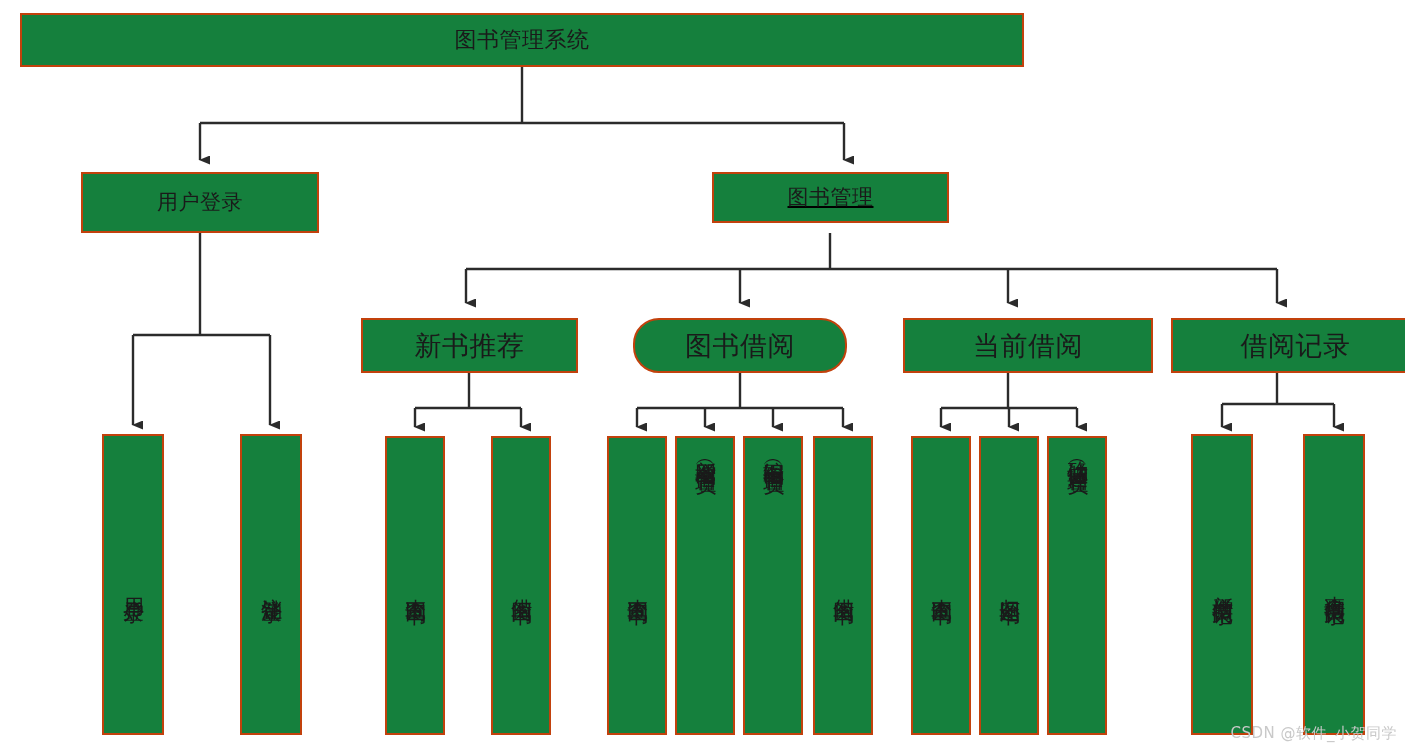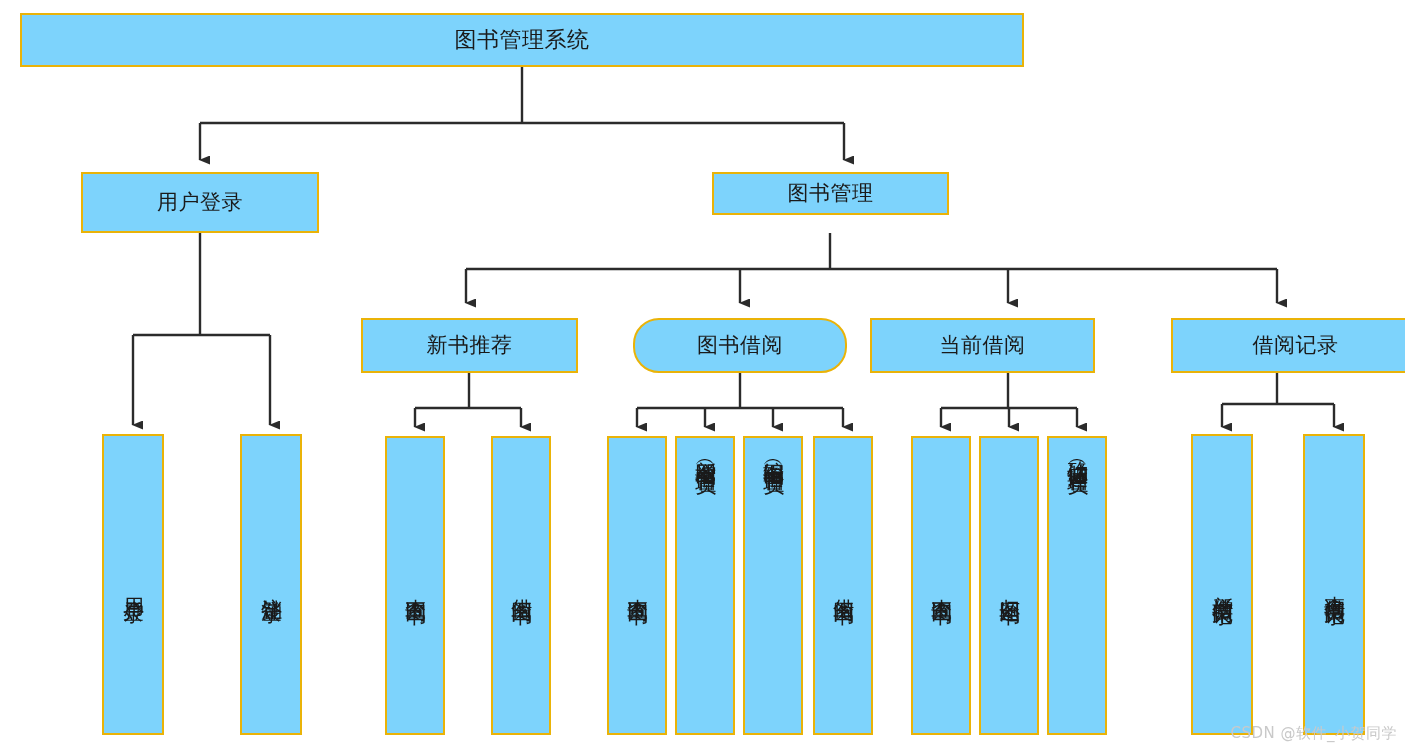--- a/index.html
+++ b/index.html
@@ -26,38 +26,38 @@
     position: absolute;
     left: 0;
     top: 0;
     width: 1405px;
     height: 747px;
     pointer-events: none;
   }
   .node-box {
     position: absolute;
     box-sizing: border-box;
-    background: #7dd3fc;
-    border: 2px solid #eab308;
+    background: #15803d;
+    border: 2px solid #c2410c;
     display: flex;
     align-items: center;
     justify-content: center;
     overflow: hidden;
   }
   .node-label-h {
     font-size: 21px;
     line-height: 1.1;
     color: #1a1a1a;
     letter-spacing: 0.5px;
     white-space: nowrap;
     text-align: center;
   }
   .node-box.root .node-label-h { font-size: 22px; }
   .node-box.level2 .node-label-h { font-size: 21px; }
-  .node-box.level3 .node-label-h { font-size: 21px; }
+  .node-box.level3 .node-label-h { font-size: 27px; }
 
   .node-box.leaf {
     align-items: flex-start;
     justify-content: center;
     padding-top: 0;
   }
   .node-label-v {
     writing-mode: vertical-rl;
     text-orientation: upright;
     font-size: 21px;
@@ -157,33 +157,33 @@
   </svg>
 
   <div class="node-box root" style="left:20px; top:13px; width:1004px; height:54px;">
     <span class="node-label-h">图书管理系统</span>
   </div>
 
   <div class="node-box level2" style="left:81px; top:172px; width:238px; height:61px;">
     <span class="node-label-h">用户登录</span>
   </div>
 
-  <div class="node-box level2" style="left:712px; top:172px; width:237px; height:43px;">
+  <div class="node-box level2" style="left:712px; top:172px; width:237px; height:51px;text-decoration:underline;">
     <span class="node-label-h">图书管理</span>
   </div>
 
   <div class="node-box level3" style="left:361px; top:318px; width:217px; height:55px;">
     <span class="node-label-h">新书推荐</span>
   </div>
 
   <div class="node-box level3" style="left:633px; top:318px; width:214px; height:55px;border-radius:26px;">
     <span class="node-label-h">图书借阅</span>
   </div>
 
-  <div class="node-box level3" style="left:870px; top:318px; width:225px; height:55px;">
+  <div class="node-box level3" style="left:903px; top:318px; width:250px; height:55px;">
     <span class="node-label-h">当前借阅</span>
   </div>
 
   <div class="node-box level3" style="left:1171px; top:318px; width:249px; height:55px;">
     <span class="node-label-h">借阅记录</span>
   </div>
 
   <div class="node-box leaf" style="left:102px; top:434px; width:62px; height:301px;">
     <span class="leaf-inner">
       <span class="node-label-v">用户登录</span>

